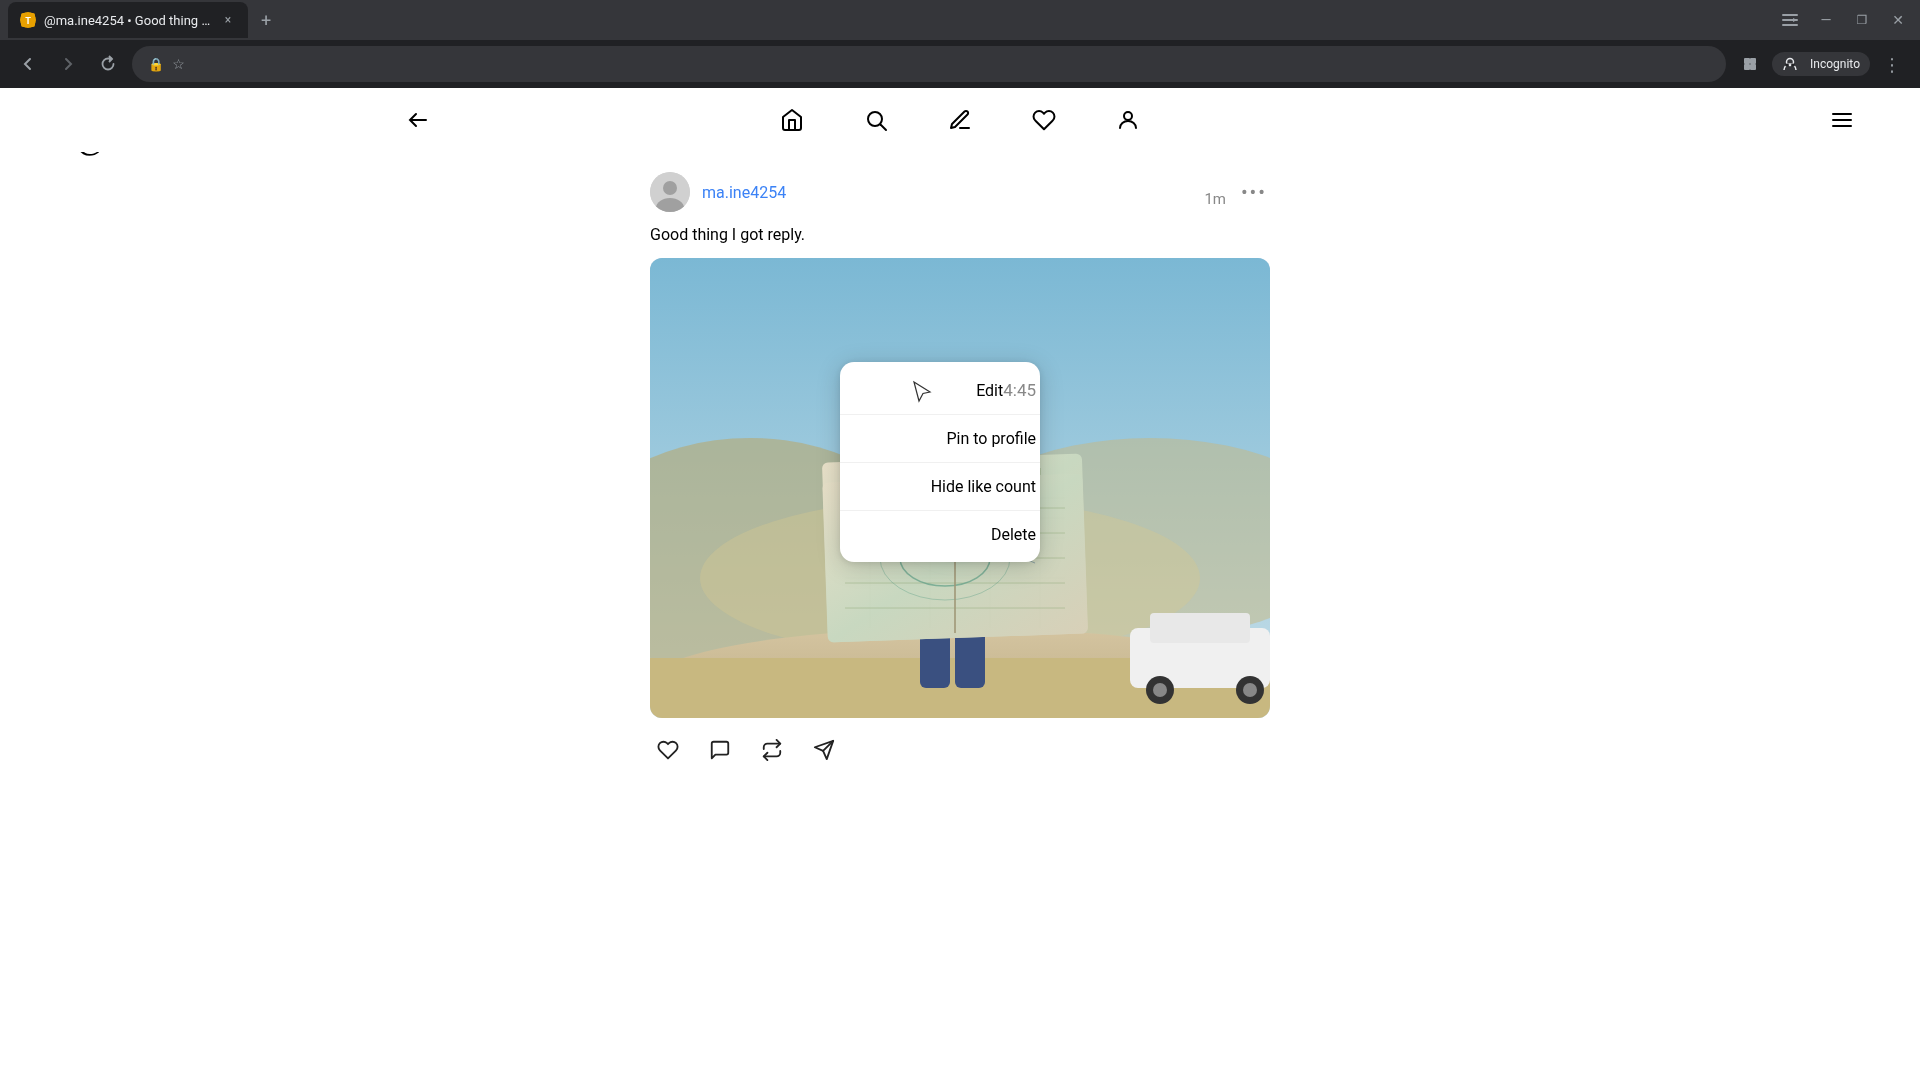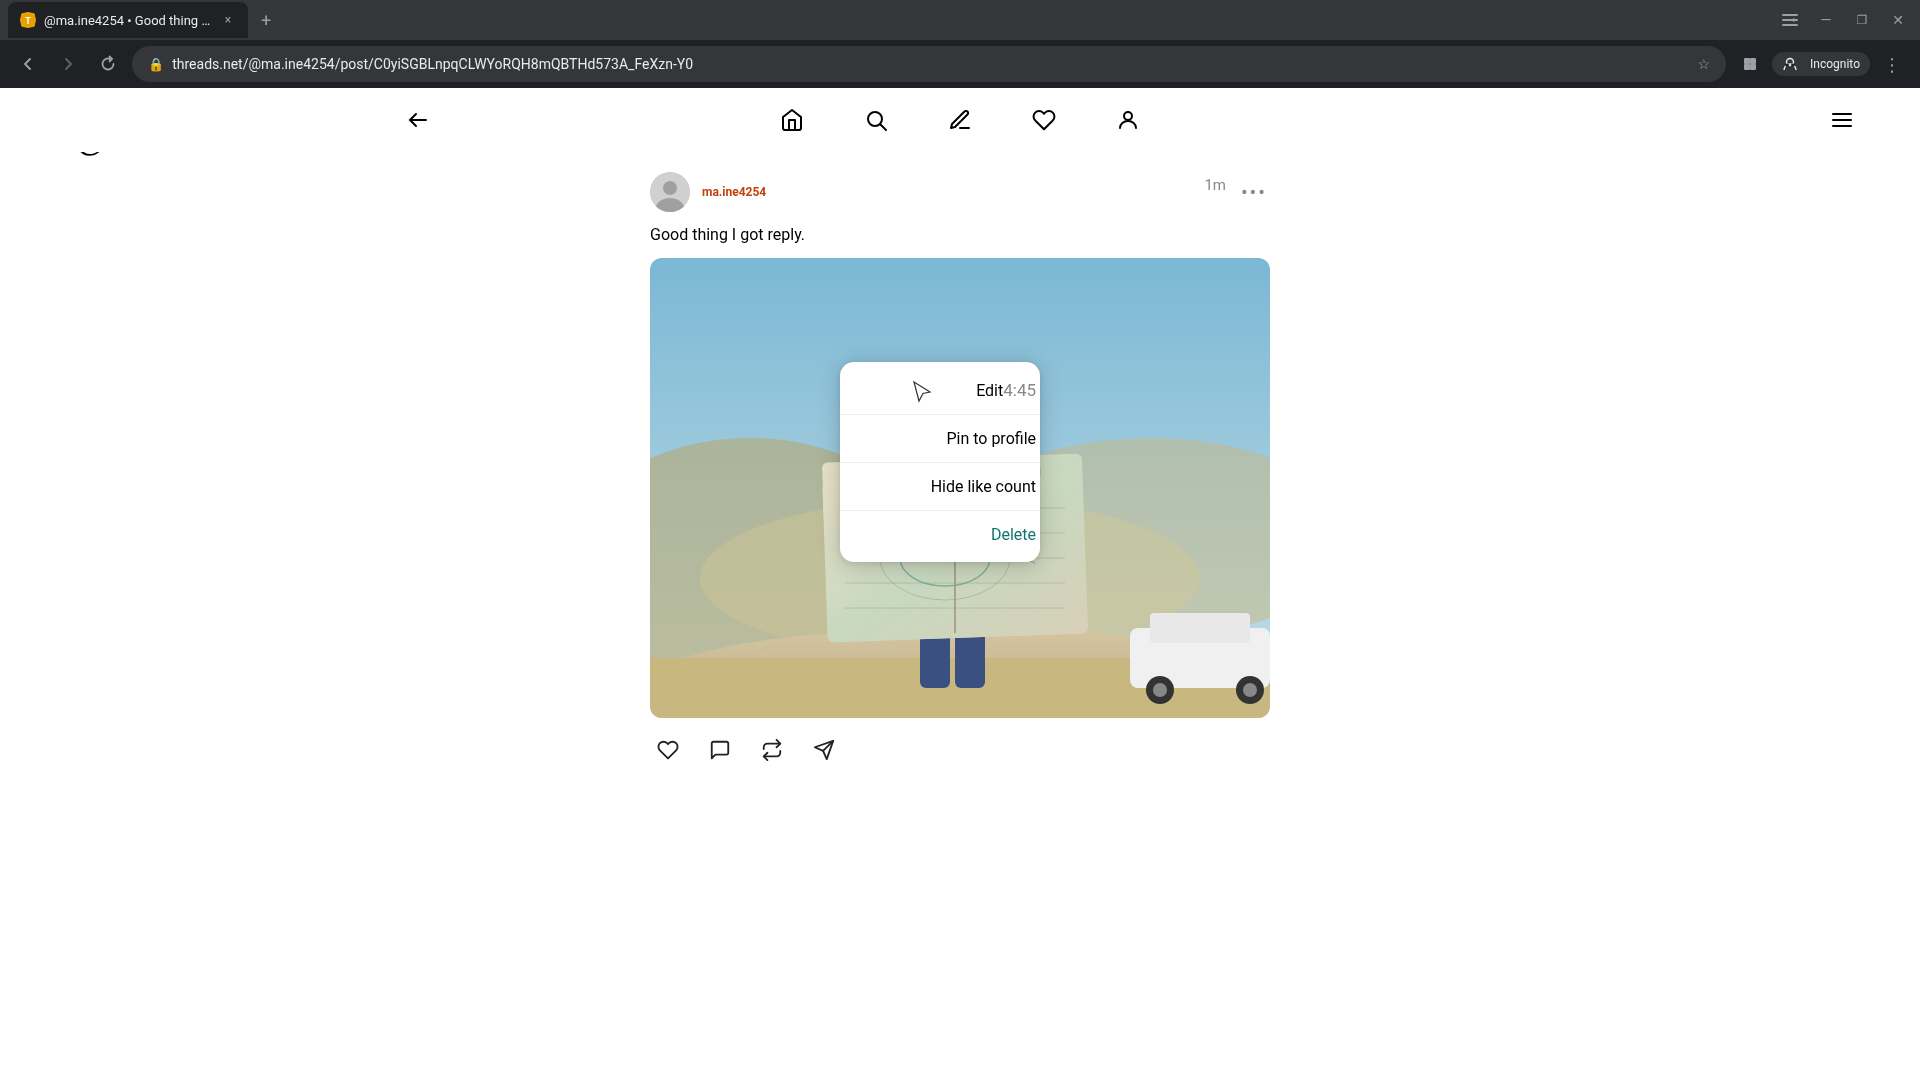--- a/index.html
+++ b/index.html
@@ -226,28 +226,28 @@
     .avatar {
       width: 40px; height: 40px;
       border-radius: 50%;
       background: #d0d0d0;
       display: flex; align-items: center; justify-content: center;
       color: #888; font-size: 18px;
       overflow: hidden;
     }
 
     .username {
-      font-size: 12px;
-      font-weight: 700;
-      color: #c2410c;
+      font-size: 16px;
+      font-weight: 400;
+      color: #3b82f6;
     }
 
     .post-meta {
       display: flex;
-      align-items: flex-start;
+      align-items: flex-end;
       gap: 12px;
     }
 
     .post-time {
       font-size: 15px;
       color: #888;
     }
 
     .more-btn {
       width: 32px; height: 32px;
@@ -316,21 +316,21 @@
       cursor: pointer;
       display: flex;
       align-items: center;
       justify-content: flex-end;
       border-bottom: 1px solid #f0f0f0;
     }
 
     .menu-item:last-child { border-bottom: none; }
 
     .menu-item.delete {
-      color: #0f766e;
+      color: #000000;
       margin-left: 32px;
     }
 
     .menu-item-time {
       color: #888;
       font-size: 17px;
     }
 
     
     .cursor {
@@ -385,21 +385,20 @@
       </svg>
     </div>
     <div class="nav-btn">
       <svg width="18" height="18" viewBox="0 0 18 18" fill="none" stroke="#9aa0a6" stroke-width="1.8">
         <path d="M14.5 9A5.5 5.5 0 1 1 9 3.5h3.5" stroke-linecap="round"></path>
         <polyline points="10,1 13,4 10,7" fill="#9aa0a6"></polyline>
       </svg>
     </div>
     <div class="url-bar">
       <span class="url-lock">🔒</span>
-      <span class="url-text">threads.net/@ma.ine4254/post/C0yiSGBLnpqCLWYoRQH8mQBTHd573A_FeXzn-Y0</span>
       <span class="url-star">☆</span>
     </div>
     <div class="address-bar-right">
       <div class="nav-btn" style="color:#9aa0a6">
         <svg width="18" height="18" viewBox="0 0 18 18" fill="#9aa0a6">
           <rect x="3" y="3" width="6" height="6" rx="1"></rect>
           <rect x="9" y="3" width="6" height="6" rx="1"></rect>
           <rect x="3" y="9" width="6" height="6" rx="1"></rect>
           <rect x="9" y="9" width="6" height="6" rx="1"></rect>
         </svg>

